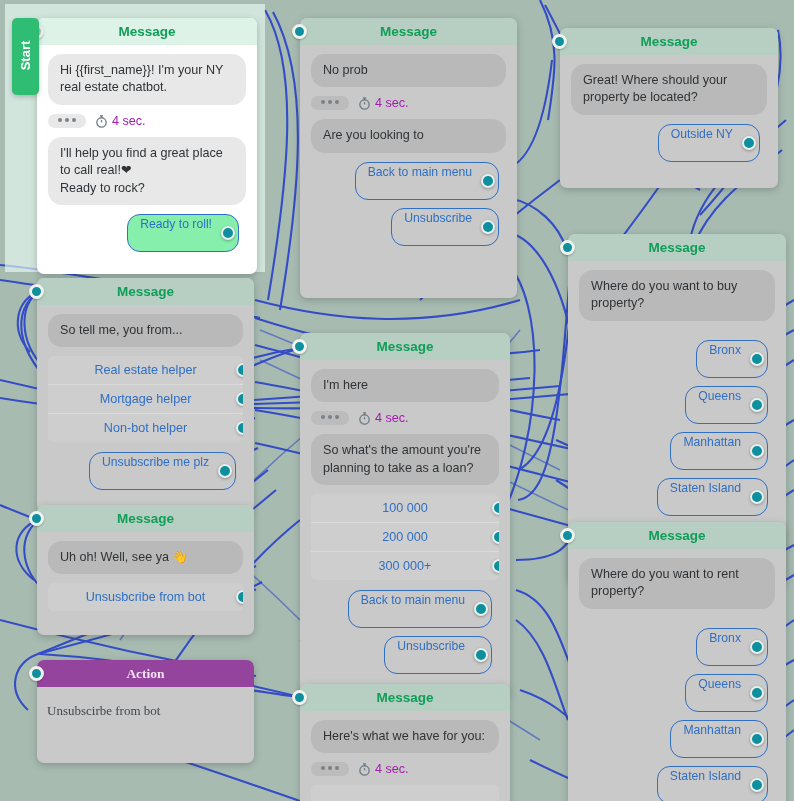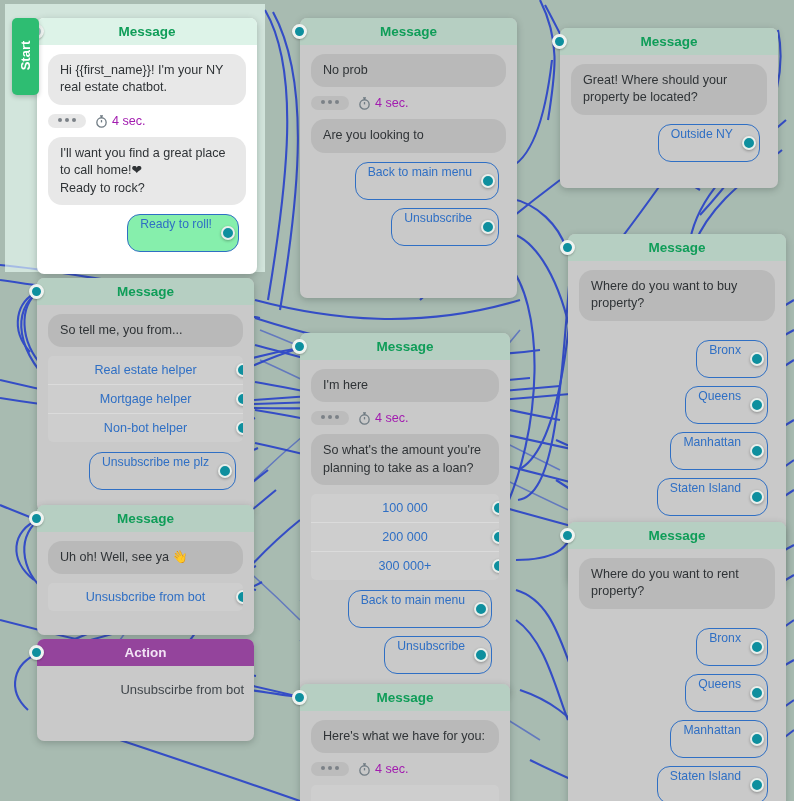--- a/index.html
+++ b/index.html
@@ -156,21 +156,21 @@
     top: 50%;
     margin-top: -7px;
     width: 14px; height: 14px;
     border-radius: 50%;
     background: #0e8f9e;
     border: 2px solid #e9efec;
     box-sizing: border-box;
     box-shadow: 0 1px 3px rgba(0,0,0,.3);
   }
   .action-text {
-    text-align: right;
+    text-align: left;
     font-size: 13px;
     color: #41474c;
     padding: 16px 10px 44px 10px;
   }
   
   #start-tab {
     position: absolute;
     left: 12px; top: 18px;
     width: 27px; height: 77px;
     background: #2ebd72;
@@ -313,21 +313,21 @@
         <span class="timer-ico">
           <svg width="13" height="14" viewBox="0 0 14 15" fill="none" stroke="#6f7b83" stroke-width="1.4">
             <circle cx="7" cy="9" r="5"></circle>
               <path d="M7 9 L7 6.5"></path>
               <path d="M5.4 2 L8.6 2"></path>
               <path d="M7 2 L7 4"></path>
           </svg>
         </span>
         <span class="delay-text">4 sec.</span>
       </div>
-      <div class="bubble">I'll want you find a great place to call home!❤
+      <div class="bubble">I'll help you find a great place to call real!❤
 Ready to rock?</div>
       <div class="qr-row">
         <div class="qr">
           <span>Ready to roll!</span>
           <span class="dot"></span>
         </div>
       </div>
     </div>
   </div>
 
@@ -495,21 +495,21 @@
       <div class="bubble">Uh oh! Well, see ya 👋</div>
       <div class="btn-list">
         <div class="lbtn">
           <span>Unsusbcribe from bot</span>
           <span class="dot"></span>
         </div>
       </div>
     </div>
   </div>
 
-  <div class="block" style="left:37px; top:639px; width:217px; min-height:100px;">
+  <div class="block" style="left:37px; top:660px; width:217px; min-height:100px;font-family:Liberation Serif, serif;">
     <div class="port"></div>
     <div class="block-head head-action">Action</div>
     <div class="action-text">Unsubscirbe from bot</div>
   </div>
 
   <div class="block" style="left:300px; top:333px; width:210px; min-height:304px;">
     <div class="port"></div>
     <div class="block-head head-message">Message</div>
     <div class="block-body">
       <div class="bubble">I'm here</div>

